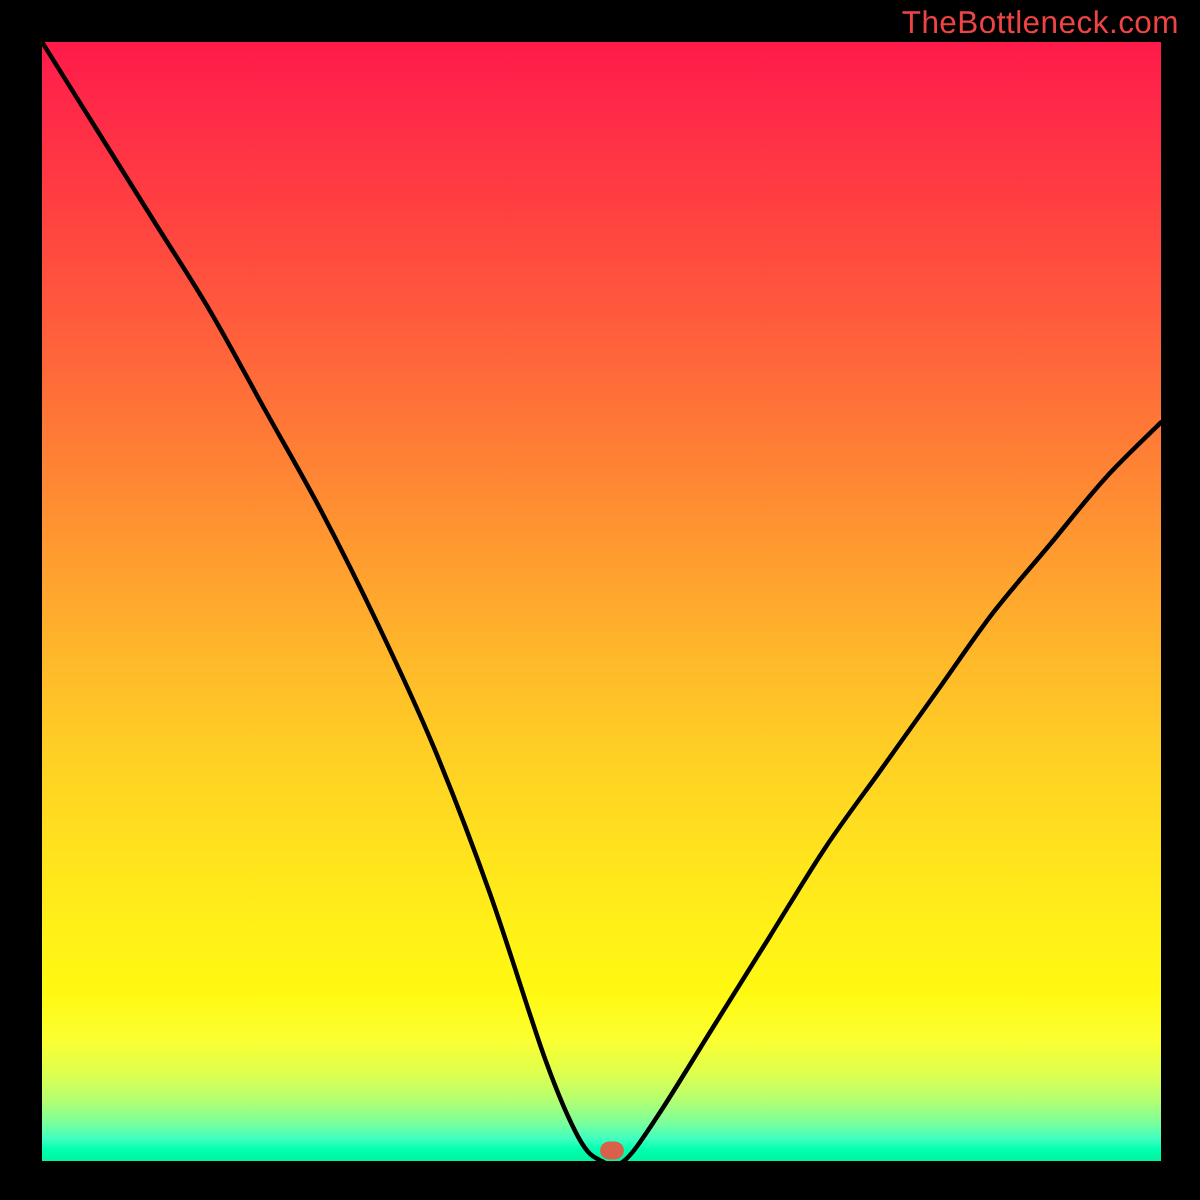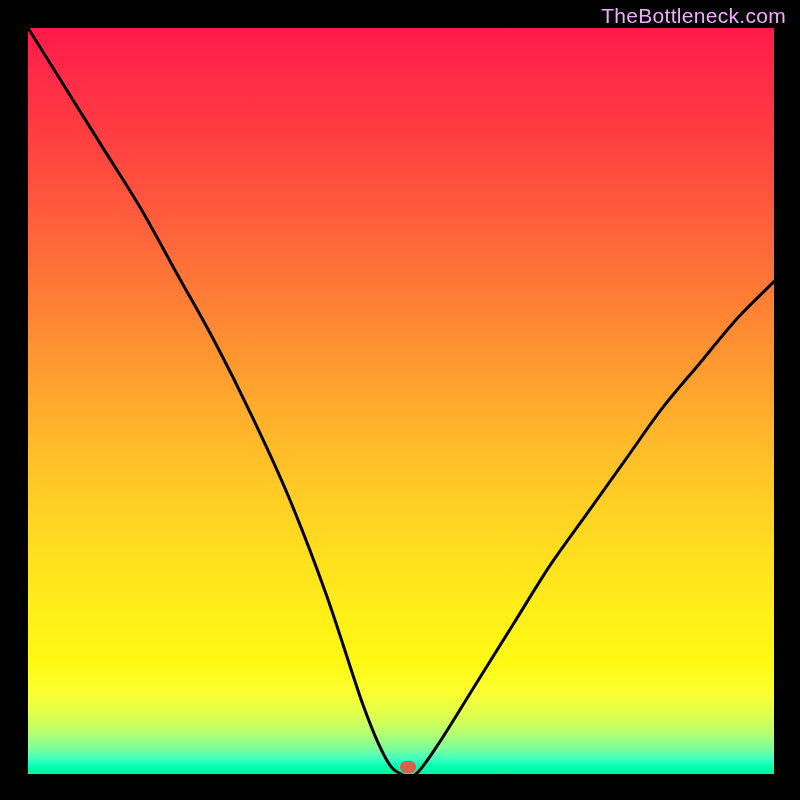--- a/index.html
+++ b/index.html
@@ -9,21 +9,21 @@
     background: #000;
     position: relative;
     overflow: hidden;
     font-family: Arial, sans-serif;
   }
   .watermark {
     position: absolute;
     top: 4px;
     right: 14px;
     font-size: 21px;
-    color: #f0abfc;
+    color: #ef4444;
     font-weight: 500;
     letter-spacing: 0.3px;
     z-index: 10;
   }
   .plot-area {
     position: absolute;
     left: 28px;
     top: 28px;
     width: 746px;
     height: 746px;

